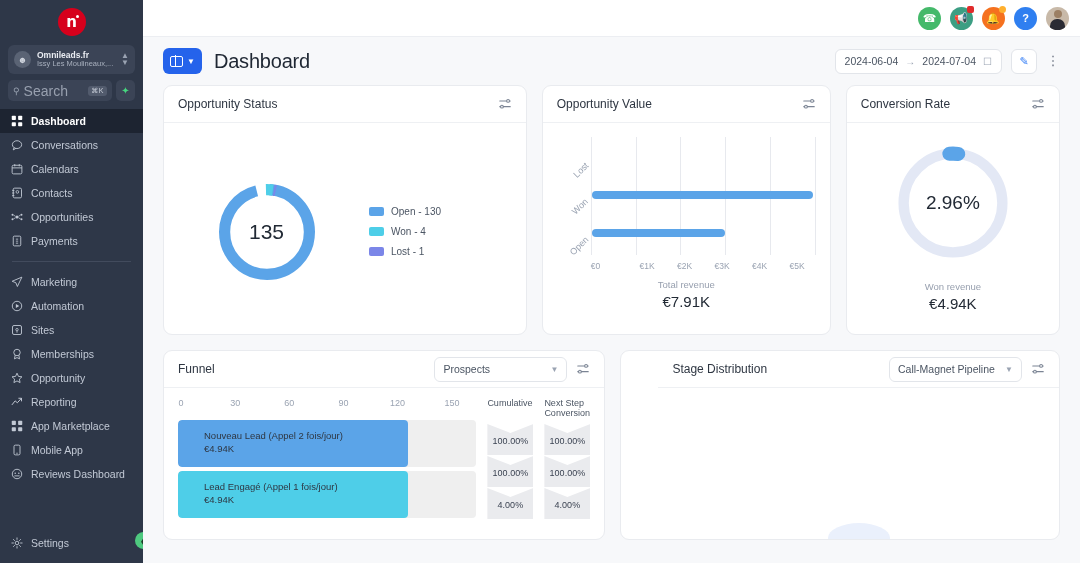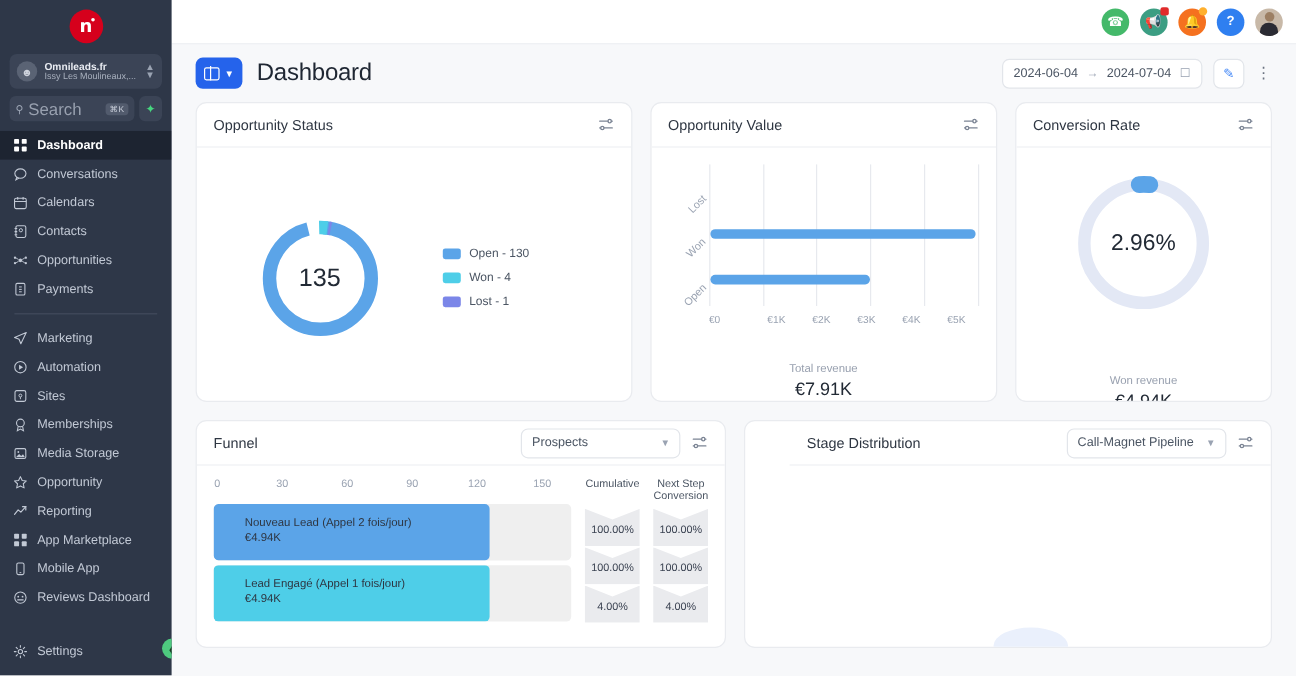--- a/index.html
+++ b/index.html
@@ -195,21 +195,21 @@
     transform: rotate(-45deg); transform-origin: right center;
   }
   .bc-area { flex: 1; position: relative; border-left: 1px solid #e7e9ee; }
   .bc-grid { position: absolute; inset: 0; display: flex; }
   .bc-gcell { flex: 1; border-right: 1px solid #e7e9ee; }
   .bc-bar { position: absolute; height: 8px; border-radius: 4px; background: #5ba4e8; left: 0; }
   .bc-xlabels { display: flex; margin-left: 34px; margin-top: 6px; }
   .bc-xlab { flex: 1; font-size: 8.5px; color: #9aa3b2; text-align: center; position: relative; }
   .bc-xlab:first-child { text-align: left; }
   .bc-foot { text-align: center; margin-top: 8px; }
-  .bc-foot-label { font-size: 9.5px; color: #98a0af; margin-top: 31px; }
+  .bc-foot-label { font-size: 9.5px; color: #98a0af; }
   .bc-foot-value { font-size: 15px; color: #222a35; margin-top: 3px; }
 
   
   .gauge-body { display: flex; flex-direction: column; align-items: center; padding-top: 16px; }
   .gauge-wrap { position: relative; width: 128px; height: 128px; }
   .gauge-center {
     position: absolute; inset: 0; display: flex; align-items: center; justify-content: center;
     font-size: 19px; color: #222a35;
   }
 
@@ -217,21 +217,21 @@
   .funnel-body { padding: 10px 14px 0 14px; display: flex; overflow: hidden; }
   .fn-left { flex: 1; min-width: 0; }
   .fn-axis { display: flex; position: relative; height: 14px; }
   .fn-tick { font-size: 9px; color: #9aa3b2; position: absolute; transform: translateX(-50%); }
   .fn-bars { margin-top: 8px; }
   .fn-track { background: #efefef; border-radius: 4px; height: 47px; margin-bottom: 4px; position: relative; overflow: hidden; }
   .fn-fill { height: 100%; border-radius: 4px; padding: 10px 0 0 26px; }
   .fn-name { font-size: 9.5px; color: #2e3642; }
   .fn-val { font-size: 9.5px; color: #2e3642; margin-top: 2px; }
   .fn-col { width: 46px; flex: 0 0 46px; margin-left: 11px; }
-  .fn-col-head { font-size: 9px; color: #4b5563; text-align: center; line-height: 1.15; height: 26px; }
+  .fn-col-head { font-size: 9px; color: #4b5563; text-align: left; line-height: 1.15; height: 26px; }
   .fn-chev {
     background: #eaebee; font-size: 9px; color: #3b4352; text-align: center;
     padding: 12px 0 9px 0; margin-bottom: 1px;
     clip-path: polygon(0 0, 50% 9px, 100% 0, 100% 100%, 50% calc(100% + 0px), 0 100%);
   }
 
   .sel {
     height: 25px; border: 1px solid #e2e5ea; border-radius: 6px; background: #fff;
     display: flex; align-items: center; padding: 0 8px; gap: 8px;
     font-size: 10.5px; color: #4b5563; cursor: pointer; min-width: 133px;
@@ -363,30 +363,20 @@
       <span>Sites</span>
     </div>
     <div class="nav-item">
       <span class="nav-ico">
           <svg width="12" height="12" viewBox="0 0 16 16">
             <circle cx="8" cy="6" r="4.3" fill="none" stroke="#c2c9d5" stroke-width="1.2"></circle>
             <path d="M5.6 9.6 4.6 14.5 8 12.8l3.4 1.7-1-4.9" fill="none" stroke="#c2c9d5" stroke-width="1.2"></path>
           </svg>
         </span>
       <span>Memberships</span>
-    </div>
-    <div class="nav-item">
-      <span class="nav-ico">
-          <svg width="12" height="12" viewBox="0 0 16 16">
-            <rect x="2" y="2.5" width="12" height="11" rx="1.8" fill="none" stroke="#c2c9d5" stroke-width="1.2"></rect>
-            <circle cx="5.7" cy="6.2" r="1" fill="#c2c9d5"></circle>
-            <path d="M3 12 6.6 8.4l2.3 2.2 2-1.8 2.1 3.2z" fill="#c2c9d5"></path>
-          </svg>
-        </span>
-      <span>Media Storage</span>
     </div>
     <div class="nav-item">
       <span class="nav-ico">
           <svg width="12" height="12" viewBox="0 0 16 16">
             <path d="M8 1.6 10 5.9l4.6.5-3.4 3.1.9 4.6L8 11.9 3.9 14.1l.9-4.6L1.4 6.4 6 5.9z" fill="none" stroke="#c2c9d5" stroke-width="1.2" stroke-linejoin="round"></path>
           </svg>
         </span>
       <span>Opportunity</span>
     </div>
     <div class="nav-item">

